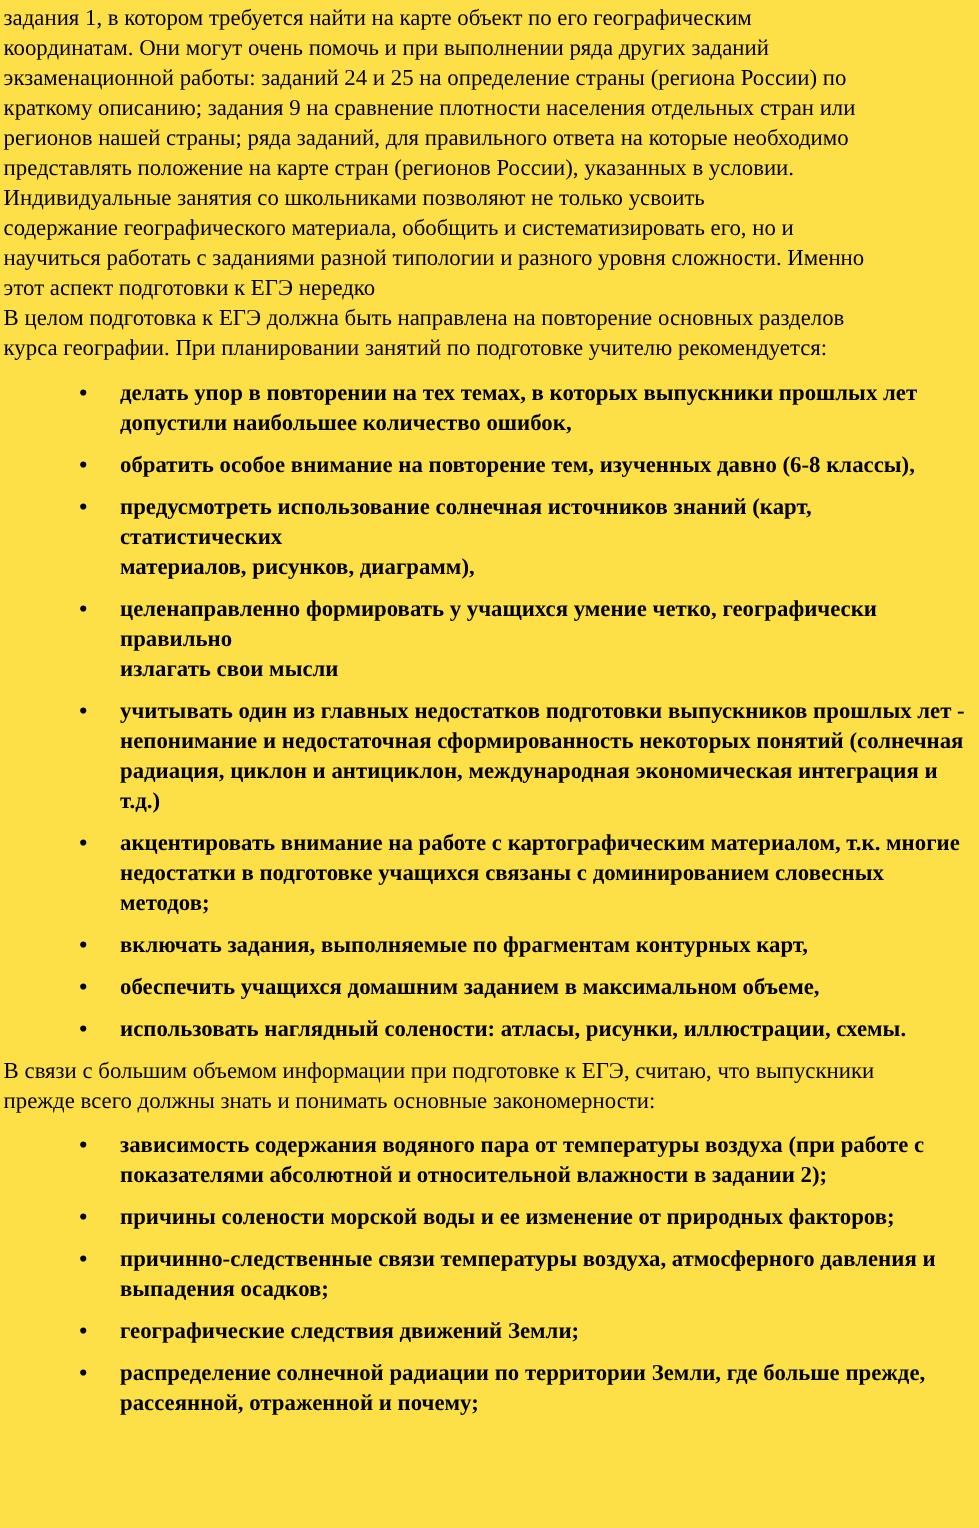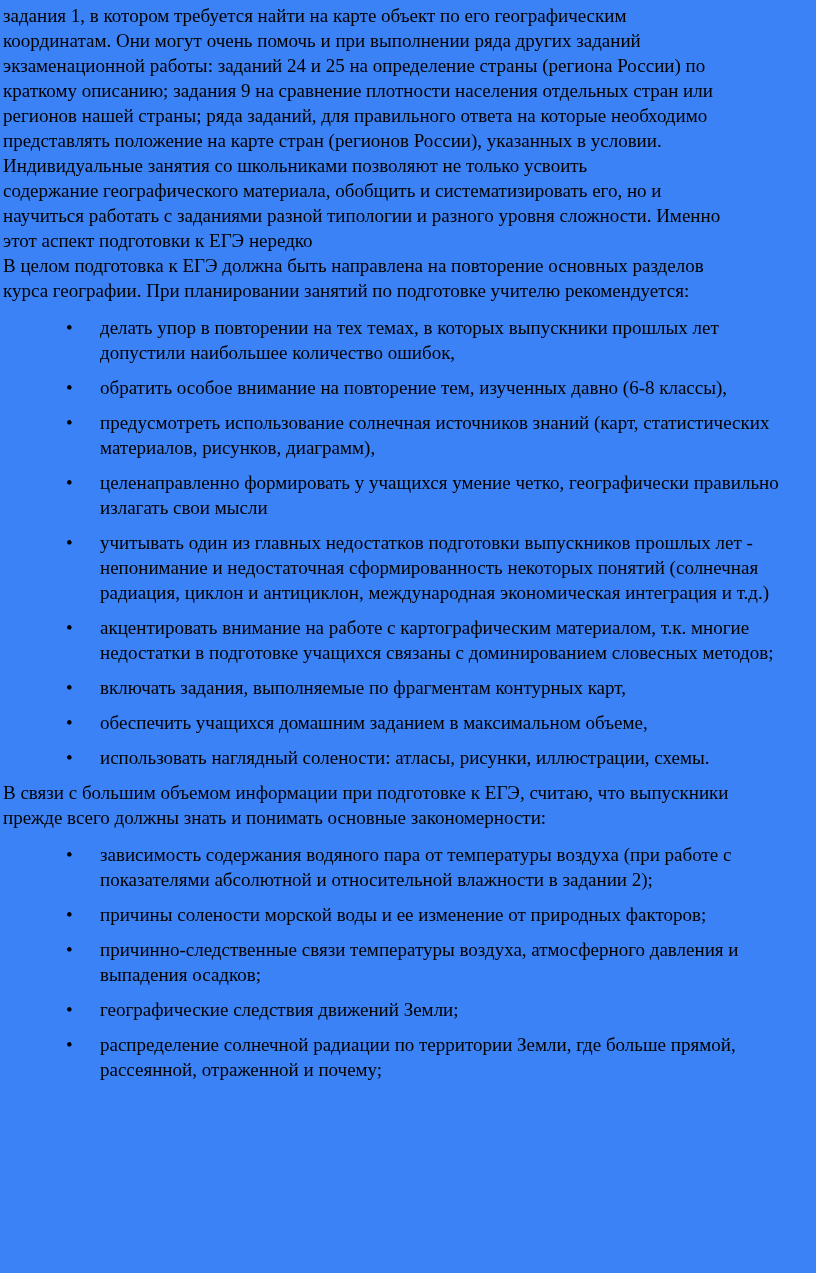--- a/index.html
+++ b/index.html
@@ -4,21 +4,21 @@
 <style>
   html, body {
     margin: 0;
     padding: 0;
     background: #ffffff;
   }
   .page {
     width: 816px;
     height: 1273px;
     box-sizing: border-box;
-    background: #3b82f6;
+    background: #fde047;
     color: #000000;
     font-family: "Liberation Serif", "DejaVu Serif", serif;
     font-size: 19px;
     line-height: 25px;
     padding: 3px 3px 0 3px;
     overflow: hidden;
   }
   .doc p {
     margin: 0;
     white-space: pre-line;
@@ -26,20 +26,21 @@
   .doc ul {
     list-style: none;
     margin: 12px 0 0 0;
     padding: 0;
   }
   .doc li {
     position: relative;
     margin: 0 0 10px 0;
     padding-left: 97px;
     white-space: pre-line;
+    font-weight: bold;
   }
   .doc li::before {
     content: "\2022";
     position: absolute;
     left: 63px;
     top: 0;
   }
 </style>
 </head>
 <body>
@@ -77,17 +78,17 @@
       </ul>
       <p>В связи с большим объемом информации при подготовке к ЕГЭ, считаю, что выпускники
 прежде всего должны знать и понимать основные закономерности:</p>
       <ul>
         <li>зависимость содержания водяного пара от температуры воздуха (при работе с
 показателями абсолютной и относительной влажности в задании 2);</li>
         <li>причины солености морской воды и ее изменение от природных факторов;</li>
         <li>причинно-следственные связи температуры воздуха, атмосферного давления и
 выпадения осадков;</li>
         <li>географические следствия движений Земли;</li>
-        <li>распределение солнечной радиации по территории Земли, где больше прямой,
+        <li>распределение солнечной радиации по территории Земли, где больше прежде,
 рассеянной, отраженной и почему;</li>
       </ul>
     </div>
 </div>
 
 </body></html>

